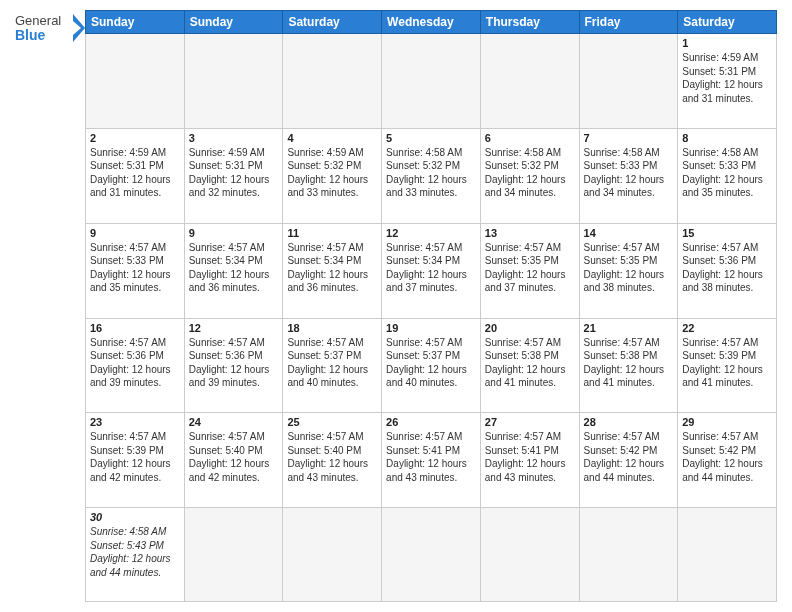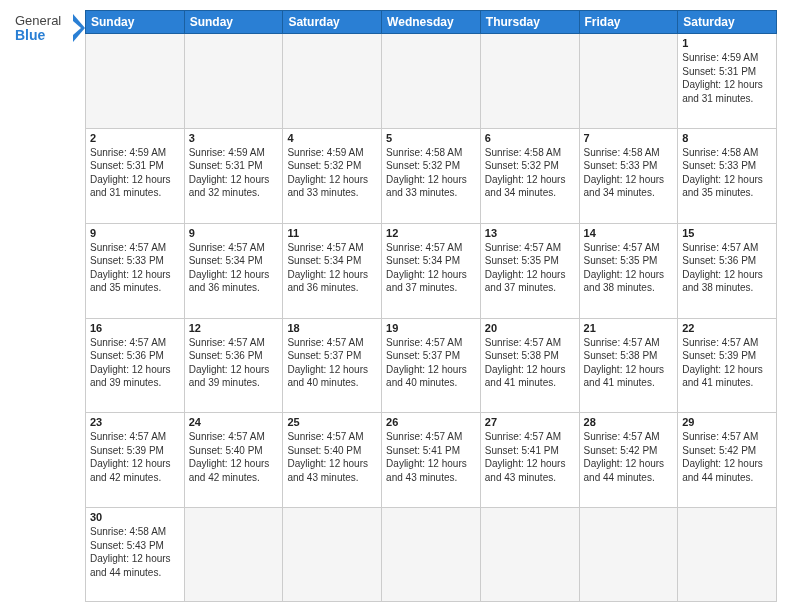--- a/index.html
+++ b/index.html
@@ -76,20 +76,21 @@
       display: block;
       margin-bottom: 2px;
     }
     .day-info {
       font-size: 10px;
       color: #333;
       line-height: 1.35;
     }
     .last-row td {
       height: 60px;
+      font-style: italic;
     }
   </style>
 </head>
 <body>
 
 <div class="page">
   <div class="header">
     <div class="logo">
   <svg width="70" height="36" viewBox="0 0 70 36" xmlns="http://www.w3.org/2000/svg">
     <text x="0" y="15" font-size="13" font-family="Arial,sans-serif" fill="#444">General</text>

